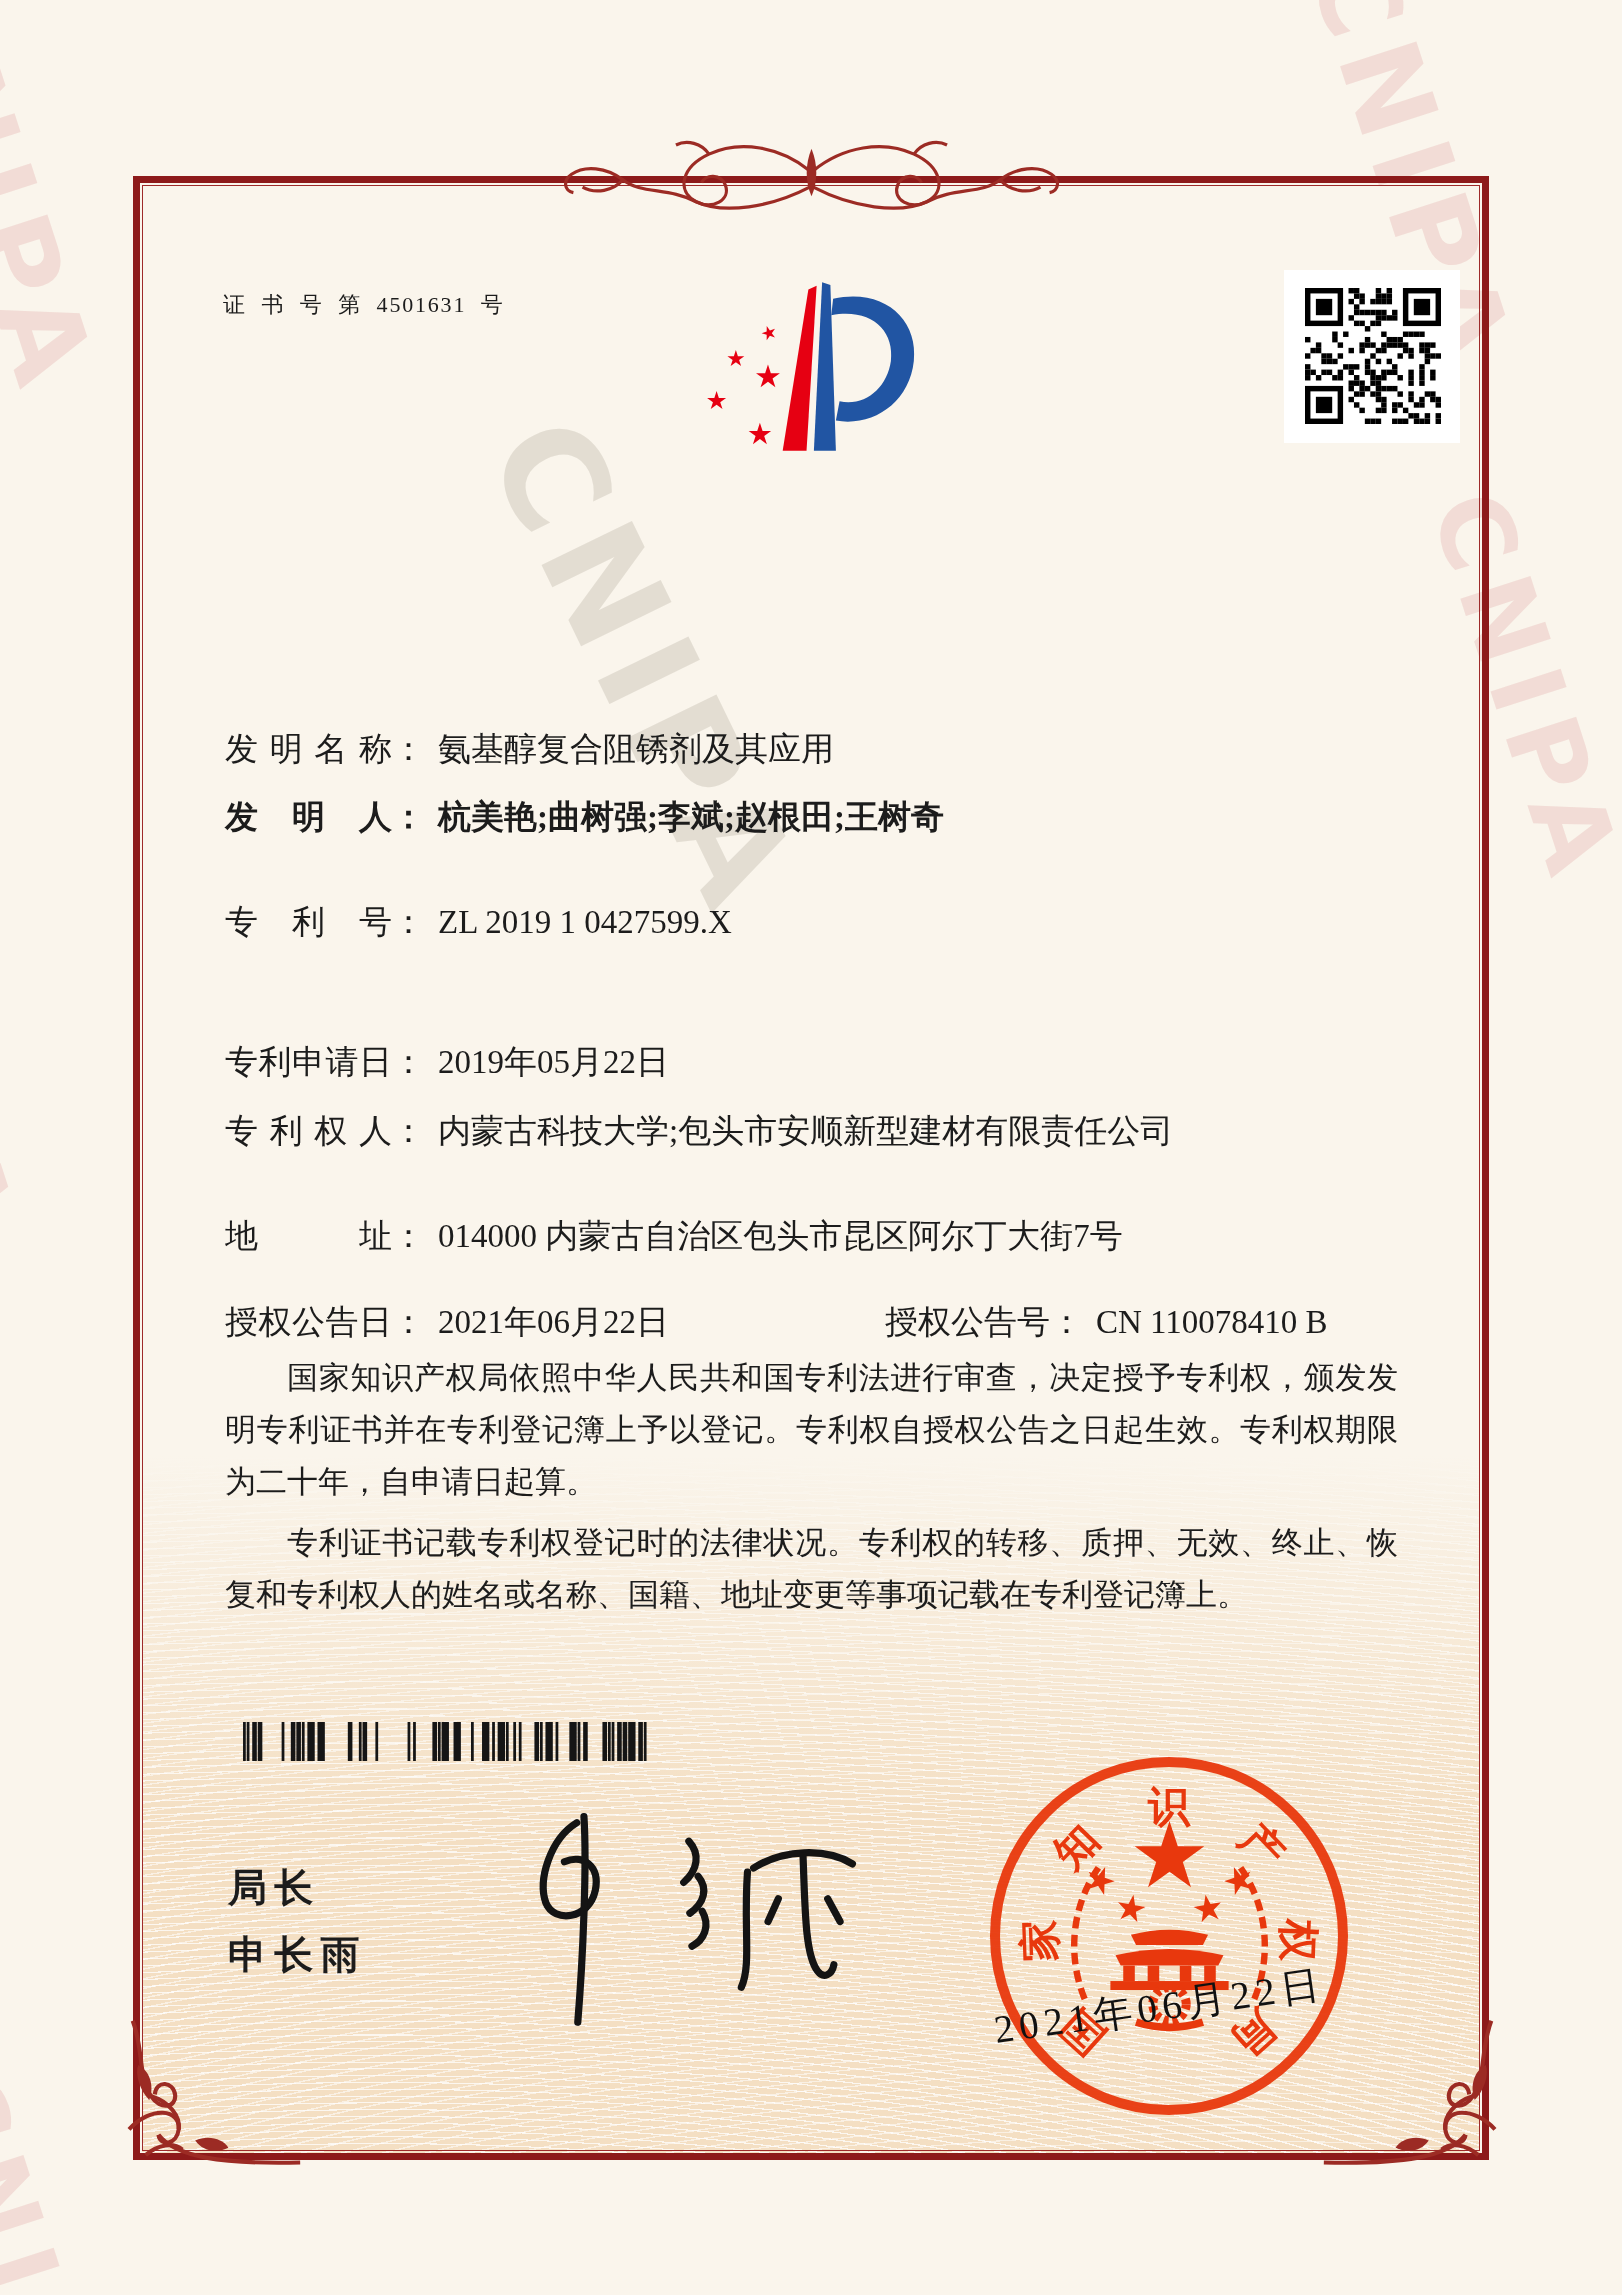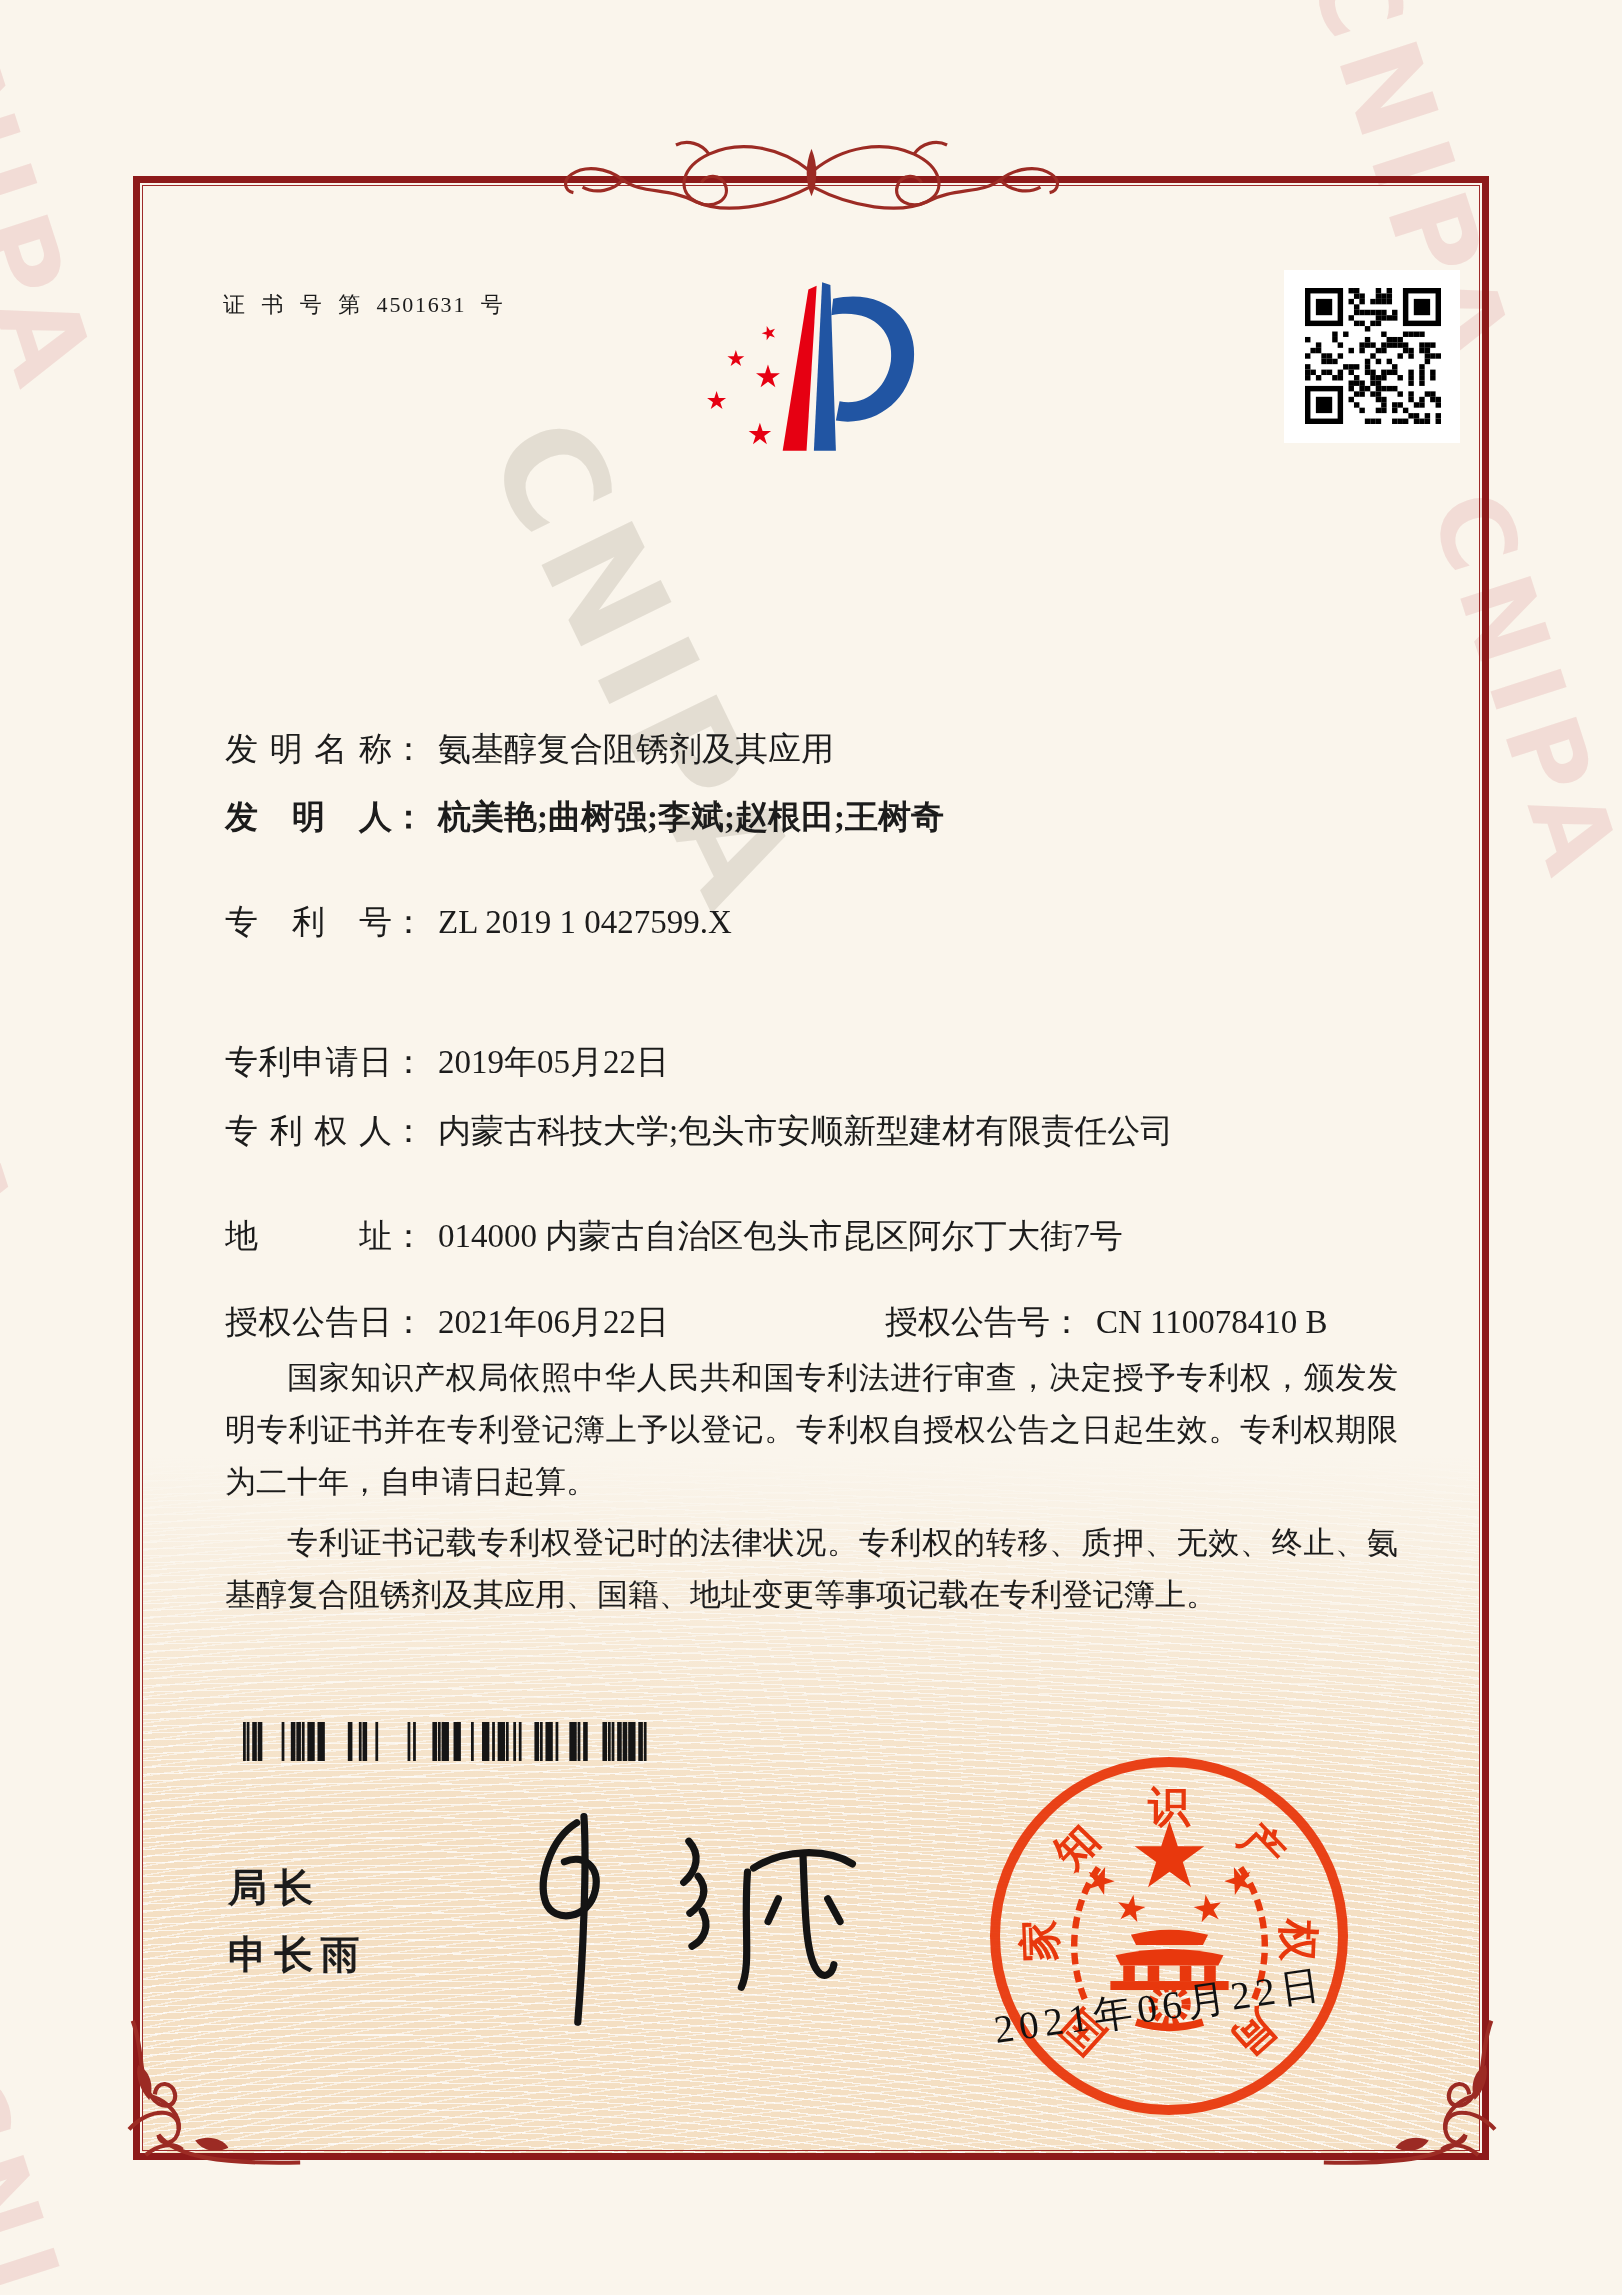--- a/index.html
+++ b/index.html
@@ -363,21 +363,21 @@
     <div class="row" style="top:1300px;">
       <span class="lab">授权公告日</span><span class="col">：</span><span class="val">2021年06月22日</span>
       <span class="grant2">
         <span>授权公告号</span><span>：</span><span class="val">CN 110078410 B</span>
       </span>
     </div>
   </div>
 
   <div class="paras z2">
     <p>国家知识产权局依照中华人民共和国专利法进行审查，决定授予专利权，颁发发明专利证书并在专利登记簿上予以登记。专利权自授权公告之日起生效。专利权期限为二十年，自申请日起算。</p>
-    <p>专利证书记载专利权登记时的法律状况。专利权的转移、质押、无效、终止、氨基醇复合阻锈剂及其应用、国籍、地址变更等事项记载在专利登记簿上。</p>
+    <p>专利证书记载专利权登记时的法律状况。专利权的转移、质押、无效、终止、恢复和专利权人的姓名或名称、国籍、地址变更等事项记载在专利登记簿上。</p>
   </div>
 
   <div class="barcode z2"><svg viewBox="0 0 458 42" width="100%" height="100%" preserveAspectRatio="none" fill="#151515">
         <rect x="12" y="0" width="3" height="42"></rect>
         <rect x="16" y="0" width="3" height="42"></rect>
         <rect x="22" y="0" width="5" height="42"></rect>
         <rect x="28" y="0" width="5" height="42"></rect>
         <rect x="54" y="0" width="3" height="42"></rect>
         <rect x="64" y="0" width="5" height="42"></rect>
         <rect x="70" y="0" width="5" height="42"></rect>

